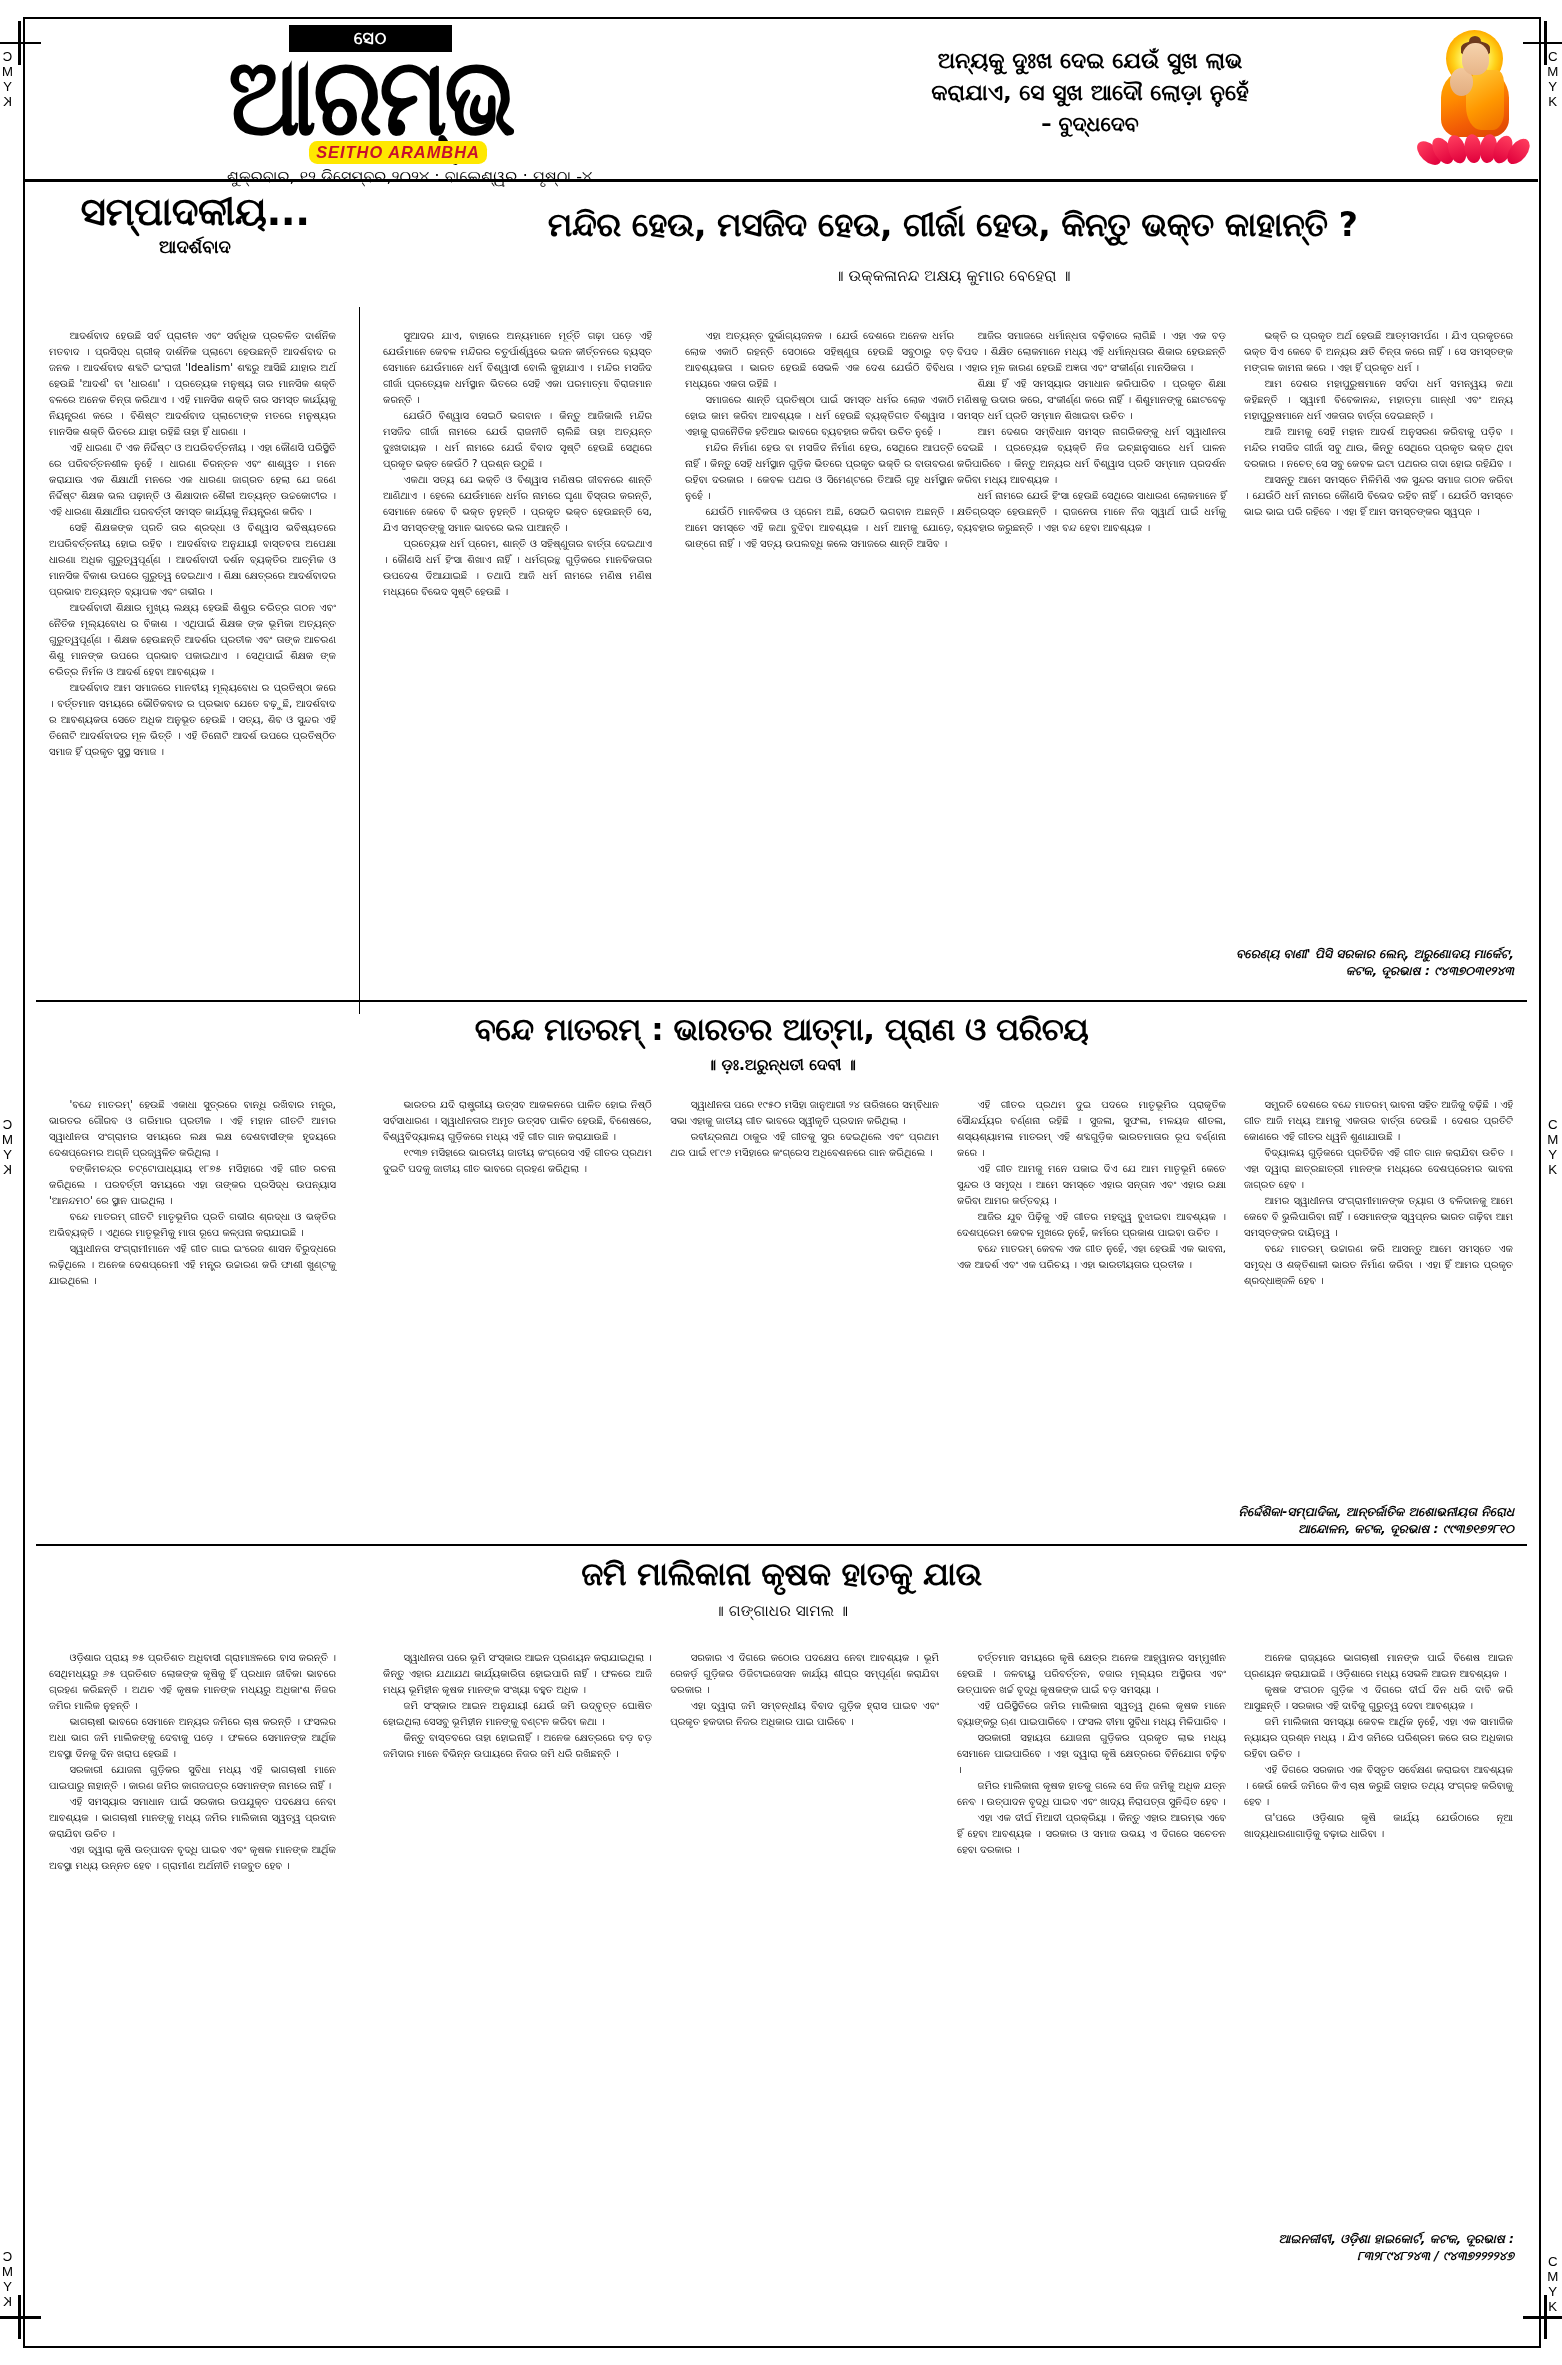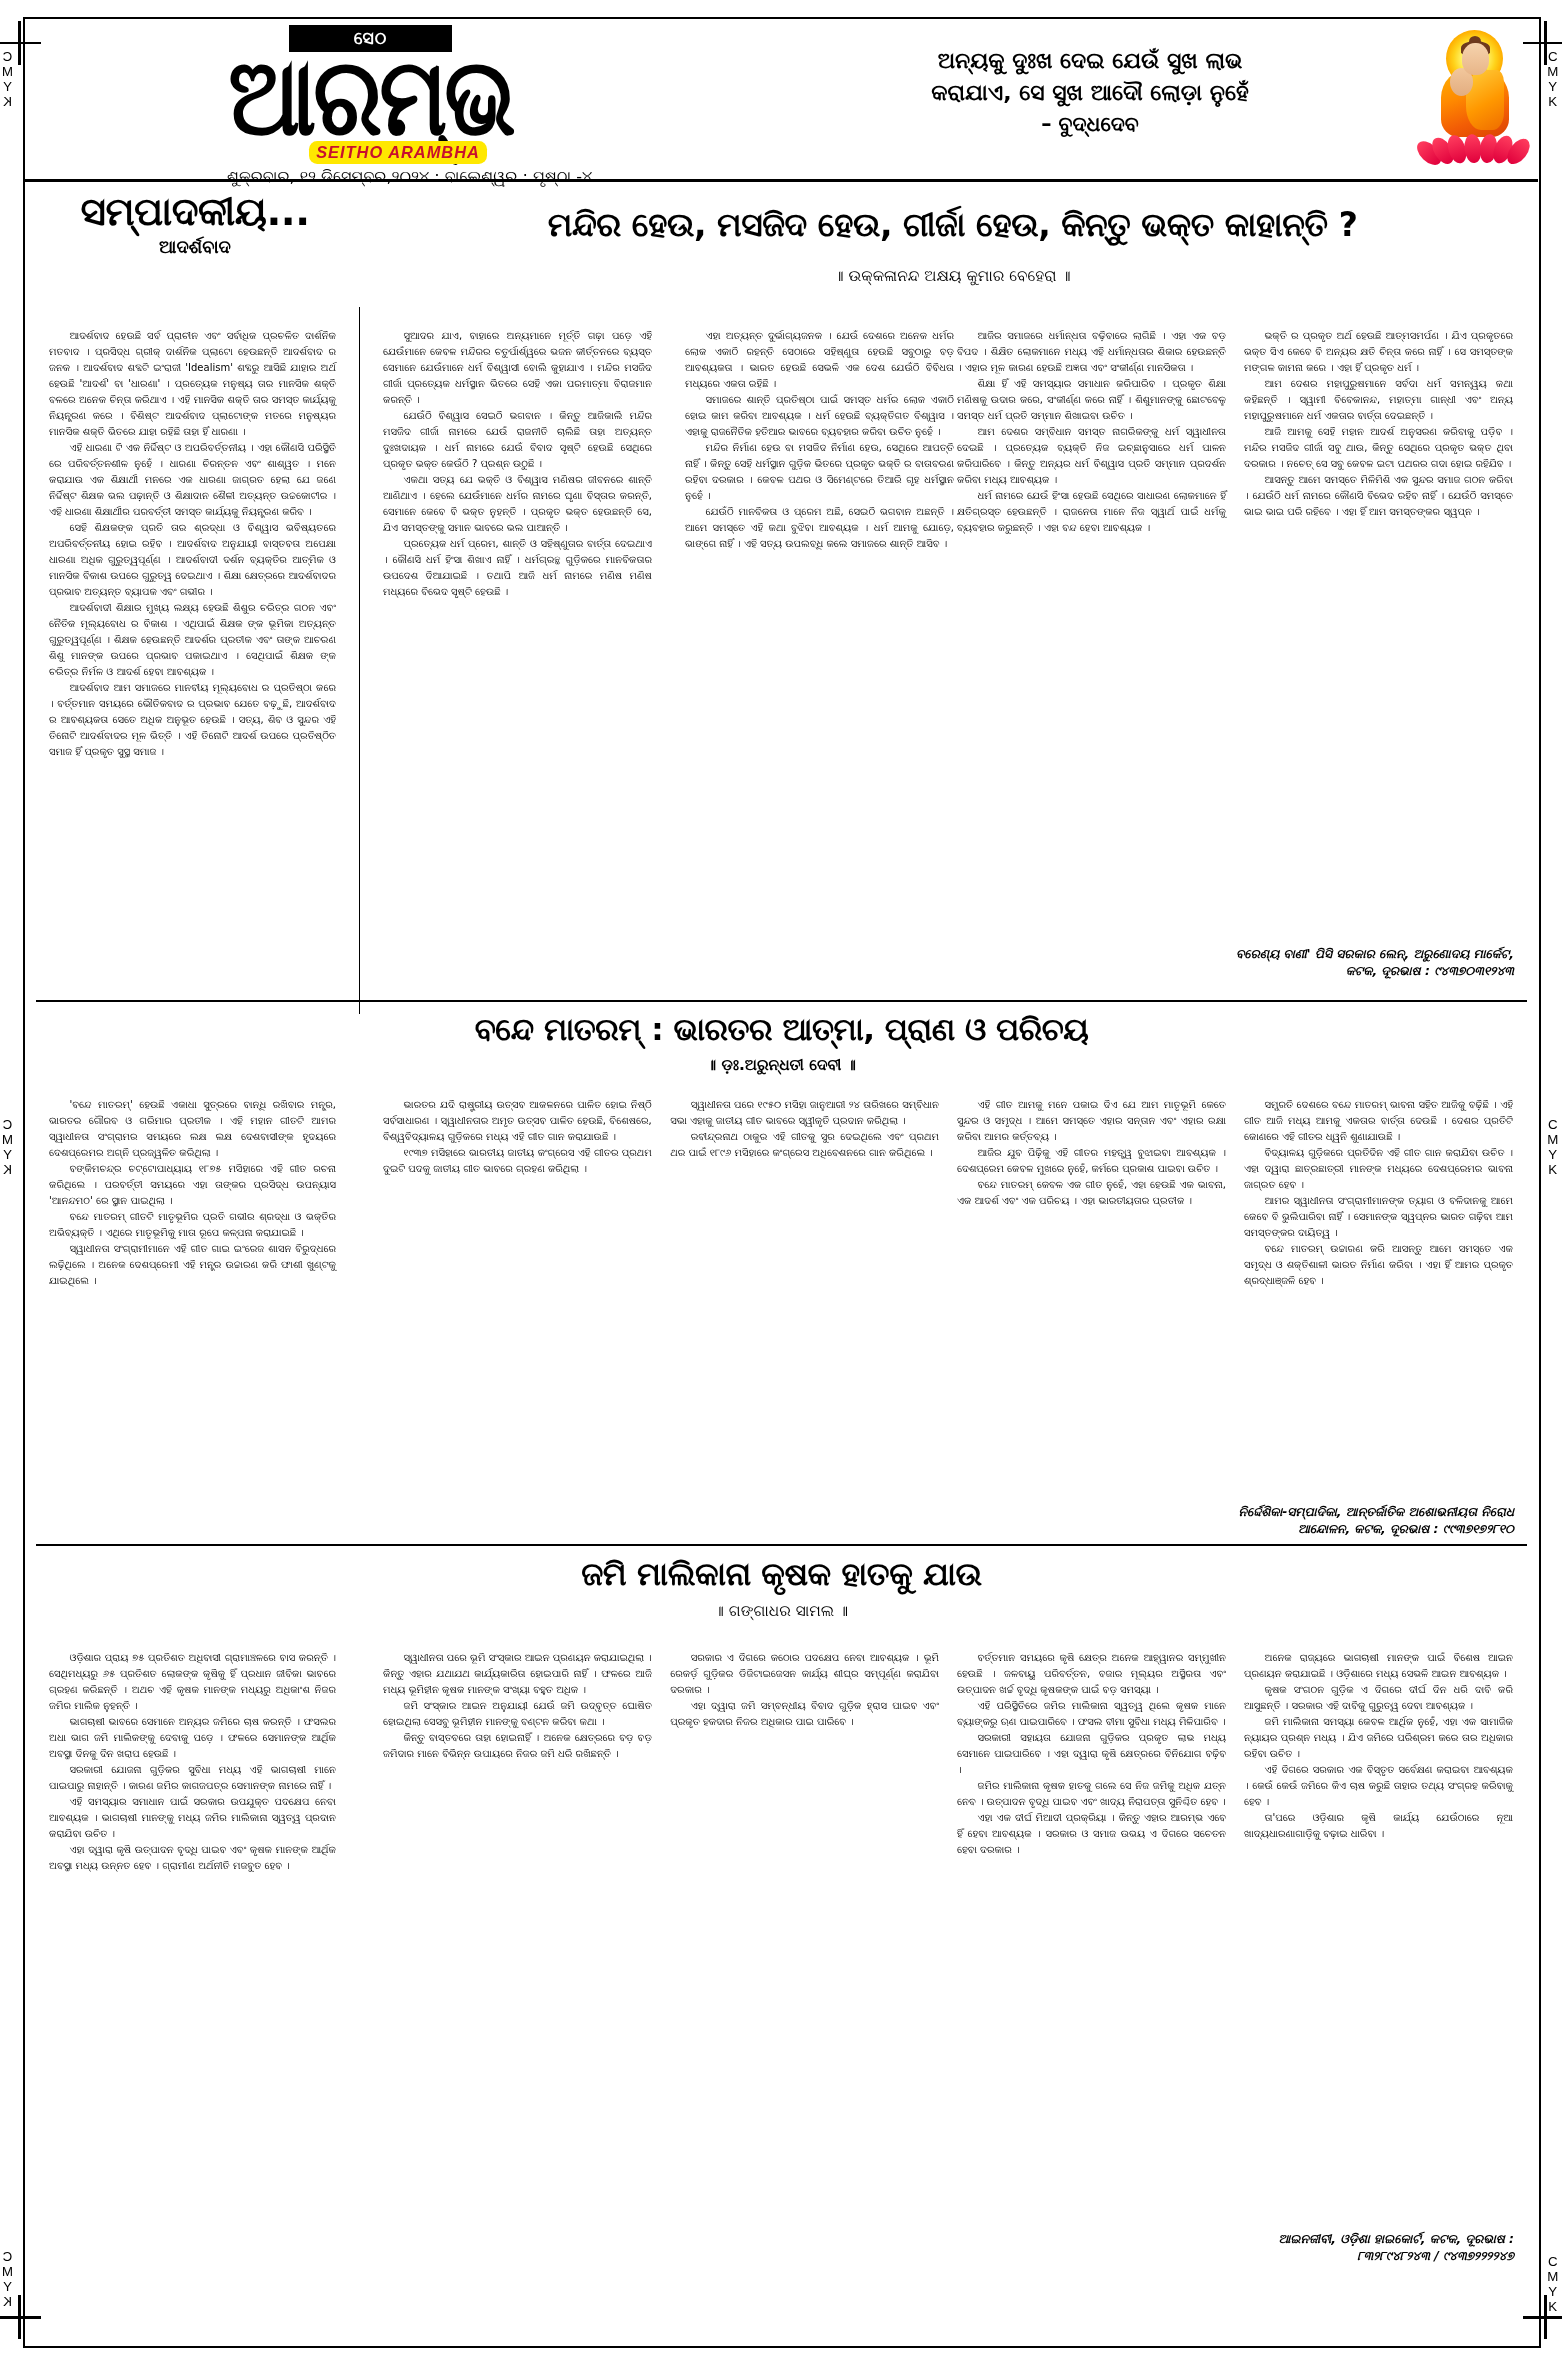--- a/index.html
+++ b/index.html
@@ -341,20 +341,21 @@
     <p>ବନ୍ଦେ ମାତରମ୍ ଗୀତଟି ମାତୃଭୂମିର ପ୍ରତି ଗଭୀର ଶ୍ରଦ୍ଧା ଓ ଭକ୍ତିର ଅଭିବ୍ୟକ୍ତି । ଏଥିରେ ମାତୃଭୂମିକୁ ମାତା ରୂପେ କଳ୍ପନା କରାଯାଇଛି ।</p>
     <p>ସ୍ୱାଧୀନତା ସଂଗ୍ରାମୀମାନେ ଏହି ଗୀତ ଗାଇ ଇଂରେଜ ଶାସନ ବିରୁଦ୍ଧରେ ଲଢ଼ିଥିଲେ । ଅନେକ ଦେଶପ୍ରେମୀ ଏହି ମନ୍ତ୍ର ଉଚ୍ଚାରଣ କରି ଫାଶୀ ଖୁଣ୍ଟକୁ ଯାଇଥିଲେ ।</p>
   </div>
   <div class="col bodytext" style="left:383px;top:1097px;width:556px;height:425px;column-count:2;column-gap:18.4px;">
     <p>ଭାରତର ଯଦି ରାଷ୍ଟ୍ରୀୟ ଉତ୍ସବ ଆକଳନରେ ପାଳିତ ହୋଇ ନିଷ୍ଠି ସର୍ବସାଧାରଣ । ସ୍ୱାଧୀନତାର ଅମୃତ ଉତ୍ସବ ପାଳିତ ହେଉଛି, ବିଶେଷରେ, ବିଶ୍ୱବିଦ୍ୟାଳୟ ଗୁଡ଼ିକରେ ମଧ୍ୟ ଏହି ଗୀତ ଗାନ କରାଯାଉଛି ।</p>
     <p>୧୯୩୭ ମସିହାରେ ଭାରତୀୟ ଜାତୀୟ କଂଗ୍ରେସ ଏହି ଗୀତର ପ୍ରଥମ ଦୁଇଟି ପଦକୁ ଜାତୀୟ ଗୀତ ଭାବରେ ଗ୍ରହଣ କରିଥିଲା ।</p>
     <p>ସ୍ୱାଧୀନତା ପରେ ୧୯୫୦ ମସିହା ଜାନୁଆରୀ ୨୪ ତାରିଖରେ ସମ୍ବିଧାନ ସଭା ଏହାକୁ ଜାତୀୟ ଗୀତ ଭାବରେ ସ୍ୱୀକୃତି ପ୍ରଦାନ କରିଥିଲା ।</p>
     <p>ରବୀନ୍ଦ୍ରନାଥ ଠାକୁର ଏହି ଗୀତକୁ ସୁର ଦେଇଥିଲେ ଏବଂ ପ୍ରଥମ ଥର ପାଇଁ ୧୮୯୬ ମସିହାରେ କଂଗ୍ରେସ ଅଧିବେଶନରେ ଗାନ କରିଥିଲେ ।</p>
   </div>
   <div class="col bodytext" style="left:957px;top:1097px;width:269px;height:425px;">
+    <p>ଏହି ଗୀତର ପ୍ରଥମ ଦୁଇ ପଦରେ ମାତୃଭୂମିର ପ୍ରାକୃତିକ ସୌନ୍ଦର୍ଯ୍ୟର ବର୍ଣ୍ଣନା ରହିଛି । ସୁଜଳା, ସୁଫଳା, ମଳୟଜ ଶୀତଳା, ଶସ୍ୟଶ୍ୟାମଳା ମାତରମ୍ ଏହି ଶବ୍ଦଗୁଡ଼ିକ ଭାରତମାତାର ରୂପ ବର୍ଣ୍ଣନା କରେ ।</p>
     <p>ଏହି ଗୀତ ଆମକୁ ମନେ ପକାଇ ଦିଏ ଯେ ଆମ ମାତୃଭୂମି କେତେ ସୁନ୍ଦର ଓ ସମୃଦ୍ଧ । ଆମେ ସମସ୍ତେ ଏହାର ସନ୍ତାନ ଏବଂ ଏହାର ରକ୍ଷା କରିବା ଆମର କର୍ତ୍ତବ୍ୟ ।</p>
     <p>ଆଜିର ଯୁବ ପିଢ଼ିକୁ ଏହି ଗୀତର ମହତ୍ତ୍ୱ ବୁଝାଇବା ଆବଶ୍ୟକ । ଦେଶପ୍ରେମ କେବଳ ମୁଖରେ ନୁହେଁ, କର୍ମରେ ପ୍ରକାଶ ପାଇବା ଉଚିତ ।</p>
     <p>ବନ୍ଦେ ମାତରମ୍ କେବଳ ଏକ ଗୀତ ନୁହେଁ, ଏହା ହେଉଛି ଏକ ଭାବନା, ଏକ ଆଦର୍ଶ ଏବଂ ଏକ ପରିଚୟ । ଏହା ଭାରତୀୟତାର ପ୍ରତୀକ ।</p>
   </div>
   <div class="col bodytext" style="left:1244px;top:1097px;width:269px;height:400px;">
     <p>ସମ୍ପ୍ରତି ଦେଶରେ ବନ୍ଦେ ମାତରମ୍ ଭାବନା ସହିତ ଆଜିକୁ ବଢ଼ିଛି । ଏହି ଗୀତ ଆଜି ମଧ୍ୟ ଆମକୁ ଏକତାର ବାର୍ତ୍ତା ଦେଉଛି । ଦେଶର ପ୍ରତିଟି କୋଣରେ ଏହି ଗୀତର ଧ୍ୱନି ଶୁଣାଯାଉଛି ।</p>
     <p>ବିଦ୍ୟାଳୟ ଗୁଡ଼ିକରେ ପ୍ରତିଦିନ ଏହି ଗୀତ ଗାନ କରାଯିବା ଉଚିତ । ଏହା ଦ୍ୱାରା ଛାତ୍ରଛାତ୍ରୀ ମାନଙ୍କ ମଧ୍ୟରେ ଦେଶପ୍ରେମର ଭାବନା ଜାଗ୍ରତ ହେବ ।</p>
     <p>ଆମର ସ୍ୱାଧୀନତା ସଂଗ୍ରାମୀମାନଙ୍କ ତ୍ୟାଗ ଓ ବଳିଦାନକୁ ଆମେ କେବେ ବି ଭୁଲିପାରିବା ନାହିଁ । ସେମାନଙ୍କ ସ୍ୱପ୍ନର ଭାରତ ଗଢ଼ିବା ଆମ ସମସ୍ତଙ୍କର ଦାୟିତ୍ୱ ।</p>
     <p>ବନ୍ଦେ ମାତରମ୍ ଉଚ୍ଚାରଣ କରି ଆସନ୍ତୁ ଆମେ ସମସ୍ତେ ଏକ ସମୃଦ୍ଧ ଓ ଶକ୍ତିଶାଳୀ ଭାରତ ନିର୍ମାଣ କରିବା । ଏହା ହିଁ ଆମର ପ୍ରକୃତ ଶ୍ରଦ୍ଧାଞ୍ଜଳି ହେବ ।</p>
   </div>

